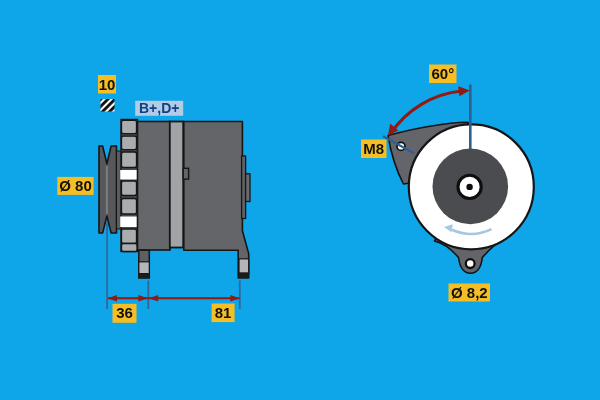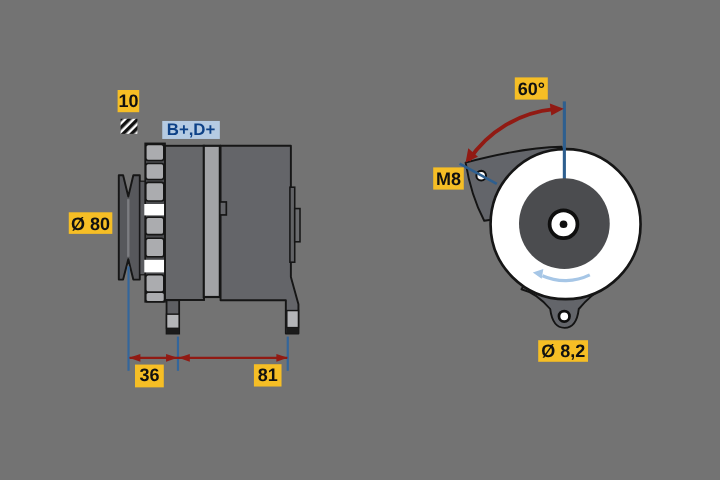--- a/index.html
+++ b/index.html
@@ -1,16 +1,16 @@
 <!DOCTYPE html>
 <html><head>
 <meta charset="utf-8">
 <style>
 html,body{margin:0;padding:0;background:#ffffff;}
-#page{width:600px;height:400px;background:#737373;position:relative;font-family:"Liberation Sans",sans-serif;}
+#page{width:600px;height:400px;background:#0ea5e9;position:relative;font-family:"Liberation Sans",sans-serif;}
 </style>
 </head>
 <body>
 <div id="page">
 <svg width="600" height="400" viewBox="0 0 600 400">
 <defs>
 <pattern id="hatch" width="5" height="5" patternUnits="userSpaceOnUse" patternTransform="rotate(45 0 0)">
   <rect x="0" y="0" width="5" height="5" fill="#ffffff"></rect>
   <rect x="0" y="0" width="2.9" height="5" fill="#111111"></rect>
 </pattern>

